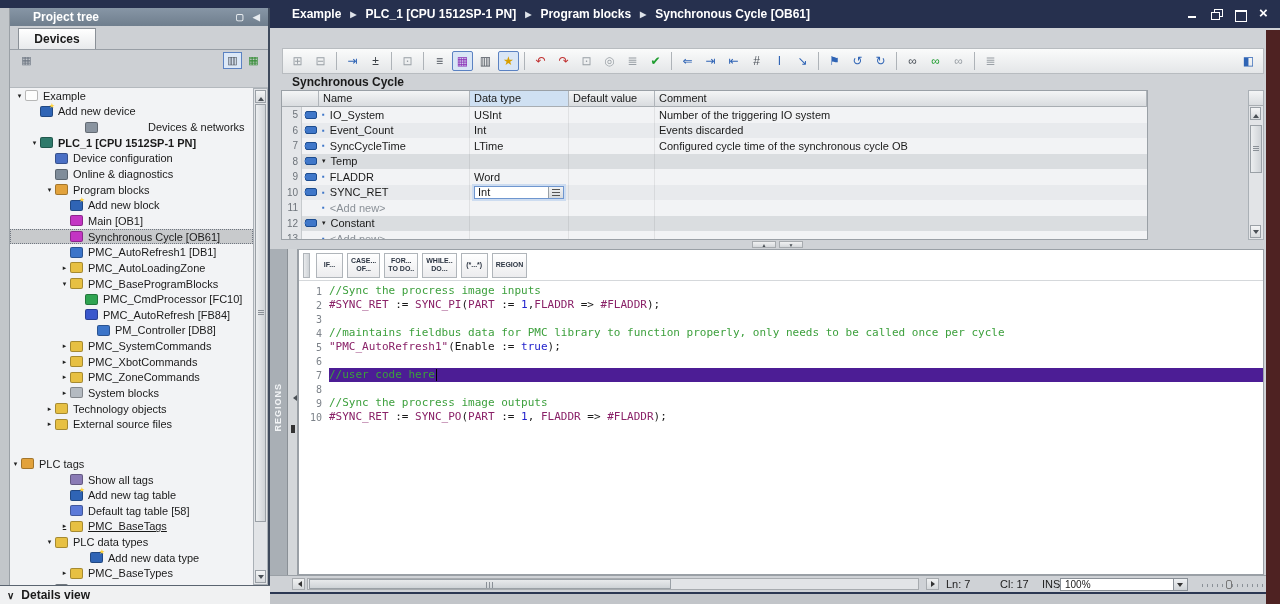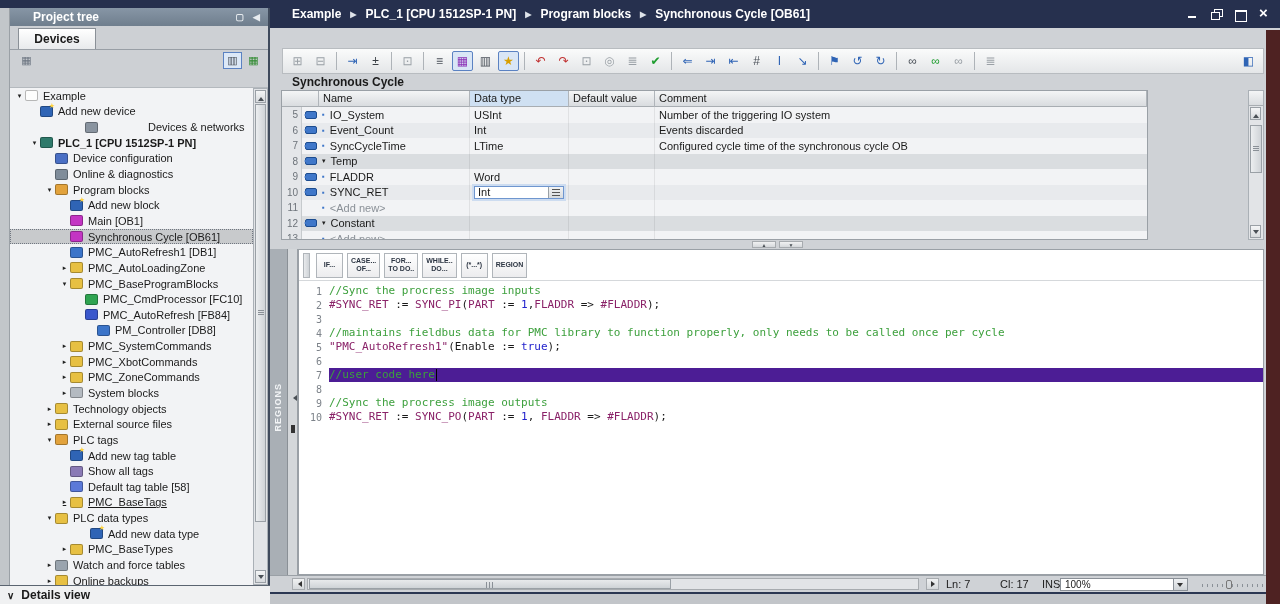--- a/index.html
+++ b/index.html
@@ -306,34 +306,34 @@
       <div class="trow" style="padding-left: 34px;">
         <span class="texp">▸</span>
         <span class="tic ic-folder-tech"></span>
         <span class="tlabel">Technology objects</span>
       </div>
       <div class="trow" style="padding-left: 34px;">
         <span class="texp">▸</span>
         <span class="tic ic-folder-source"></span>
         <span class="tlabel">External source files</span>
       </div>
-      <div class="trow" style="padding-left: 34px;">
+      <div class="trow" style=" margin-top: 24px;">
         <span class="texp">▾</span>
         <span class="tic ic-folder-tags"></span>
         <span class="tlabel">PLC tags</span>
       </div>
       <div class="trow" style="padding-left: 49px;">
         <span class="texp"></span>
+        <span class="tic ic-tags-all"></span>
+        <span class="tlabel">Show all tags</span>
+      </div>
+      <div class="trow" style="padding-left: 49px;">
+        <span class="texp"></span>
         <span class="tic ic-add-new"></span>
         <span class="tlabel">Add new tag table</span>
-      </div>
-      <div class="trow" style="padding-left: 49px;">
-        <span class="texp"></span>
-        <span class="tic ic-tags-all"></span>
-        <span class="tlabel">Show all tags</span>
       </div>
       <div class="trow" style="padding-left: 49px;">
         <span class="texp"></span>
         <span class="tic ic-tag-table"></span>
         <span class="tlabel">Default tag table [58]</span>
       </div>
       <div class="trow" style="padding-left: 49px; text-decoration: underline;">
         <span class="texp">▸</span>
         <span class="tic ic-folder-group"></span>
         <span class="tlabel">PMC_BaseTags</span>

